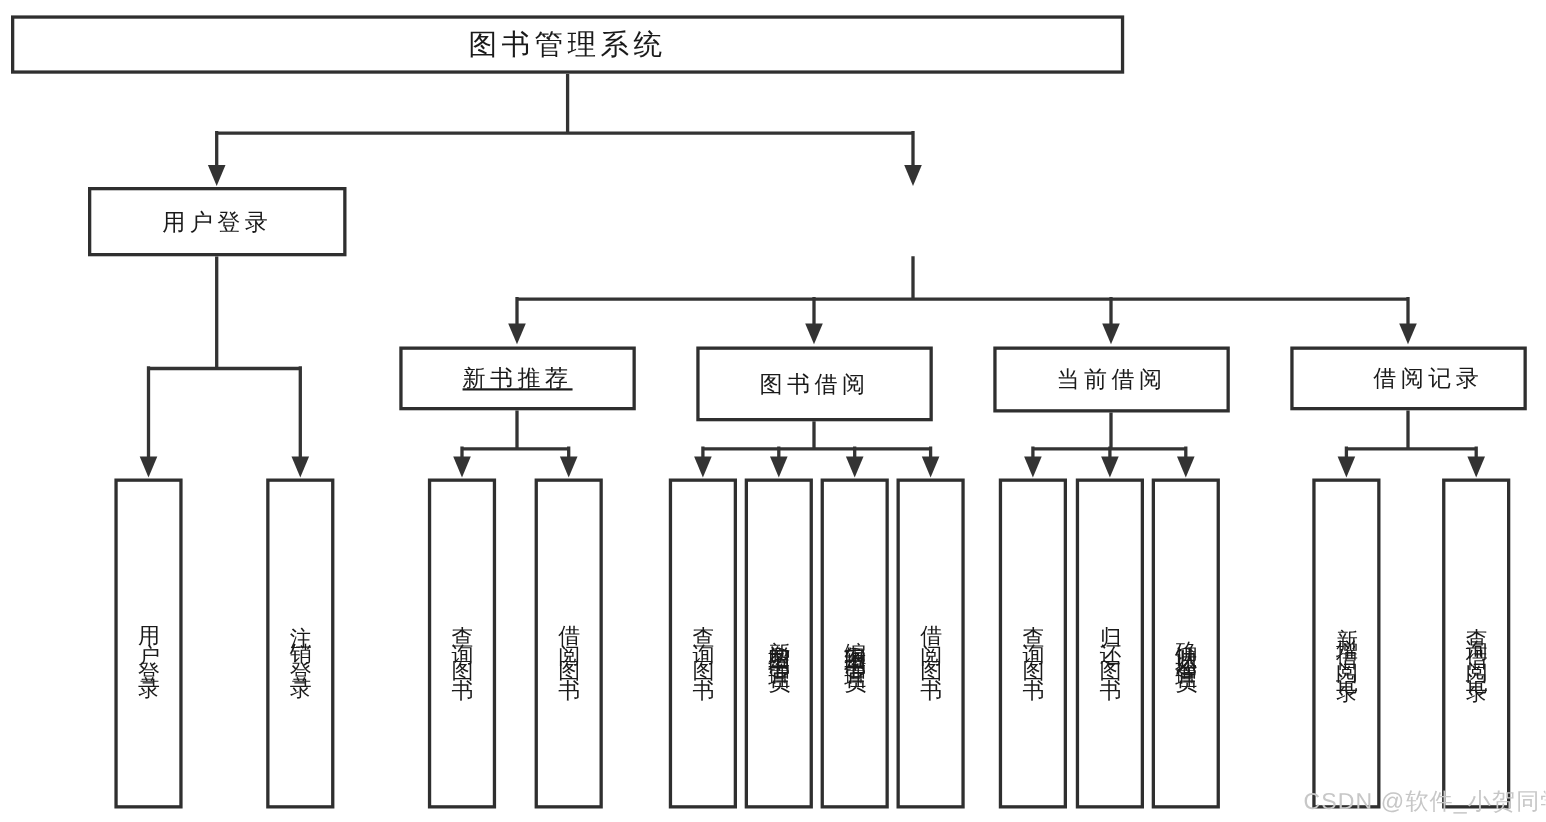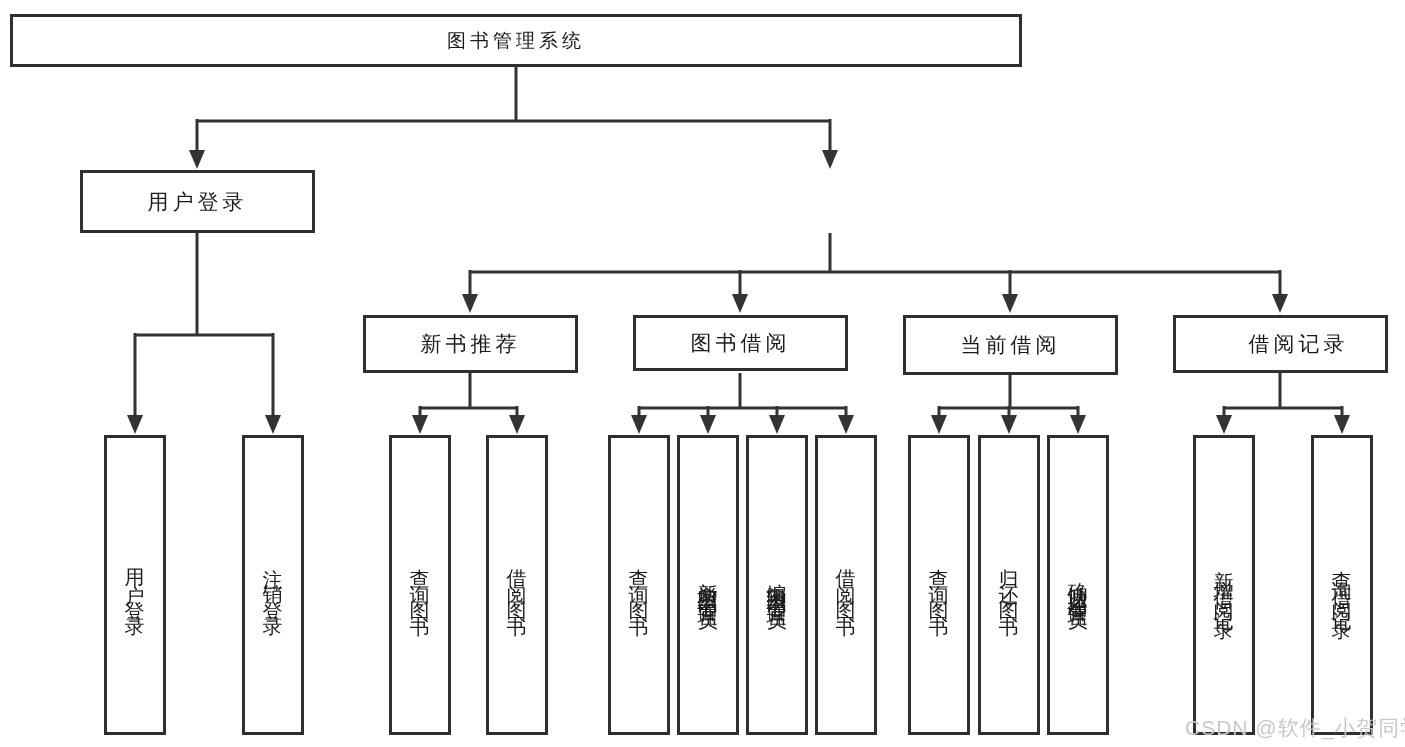--- a/index.html
+++ b/index.html
@@ -26,21 +26,21 @@
     background:var(--bg);
     border:3px solid var(--box-border);
     display:flex;
     align-items:center;
     justify-content:center;
     color:var(--text);
     z-index:2;
     text-align:center;
   }
   .hbox{font-size:21px;letter-spacing:4px;}
-  .root{font-size:19px;justify-content:center;}
+  .root{font-size:26px;justify-content:center;}
   .vbox{
     writing-mode:vertical-rl;
     text-orientation:mixed;
     font-size:20px;
     line-height:1;
   }
   .ls-wide{letter-spacing:16px;}
   .ls-med{letter-spacing:10px;}
   .ls-tight{letter-spacing:4px;}
   .watermark{
@@ -96,24 +96,24 @@
   </svg>
 
   <div class="box hbox root" style="left:10px;top:14px;width:1012px;height:53px;">
     <span>图书管理系统</span>
   </div>
 
   <div class="box hbox" style="left:80px;top:170px;width:235px;height:63px;">
     <span>用户登录</span>
   </div>
 
-  <div class="box hbox" style="left:363px;top:315px;width:215px;height:58px;">
+  <div class="box hbox" style="left:363px;top:315px;width:215px;height:58px;text-decoration:underline;">
     <span>新书推荐</span>
   </div>
-  <div class="box hbox" style="left:633px;top:315px;width:215px;height:56px;text-align:center;">
+  <div class="box hbox" style="left:633px;top:315px;width:215px;height:68px;text-align:center;">
     <span>图书借阅</span>
   </div>
   <div class="box hbox" style="left:903px;top:315px;width:215px;height:60px;">
     <span>当前借阅</span>
   </div>
   <div class="box hbox" style="left:1173px;top:315px;width:215px;height:58px;padding-left:36px;">
     <span>借阅记录</span>
   </div>
 
   <div class="box vbox ls-wide" style="left:104px;top:435px;width:62px;height:300px;">

